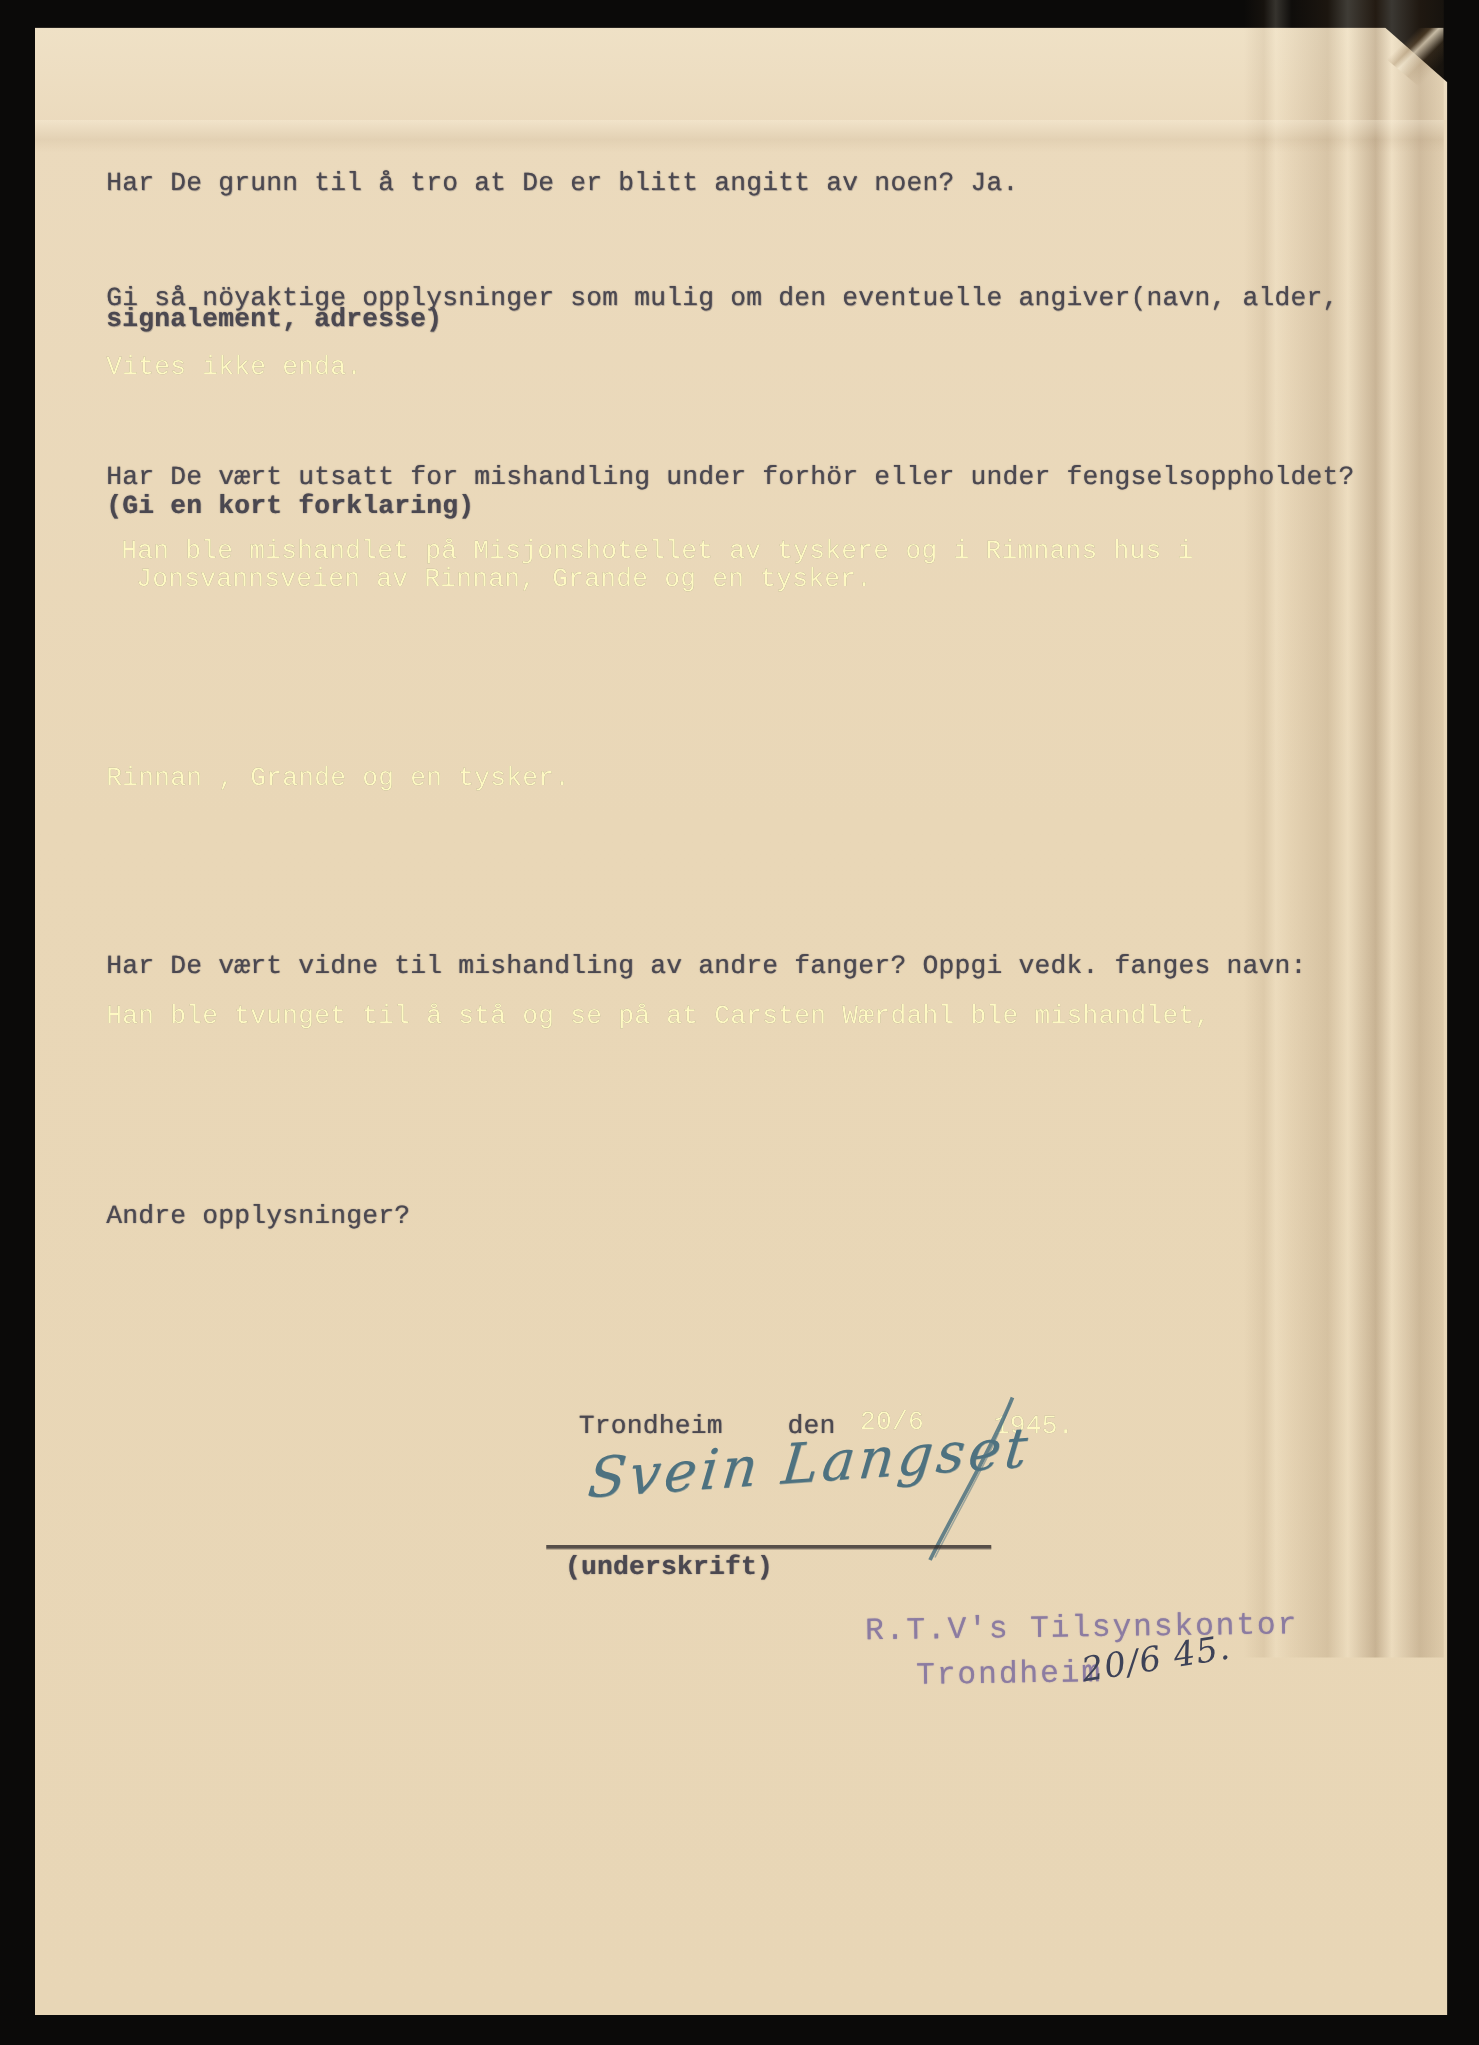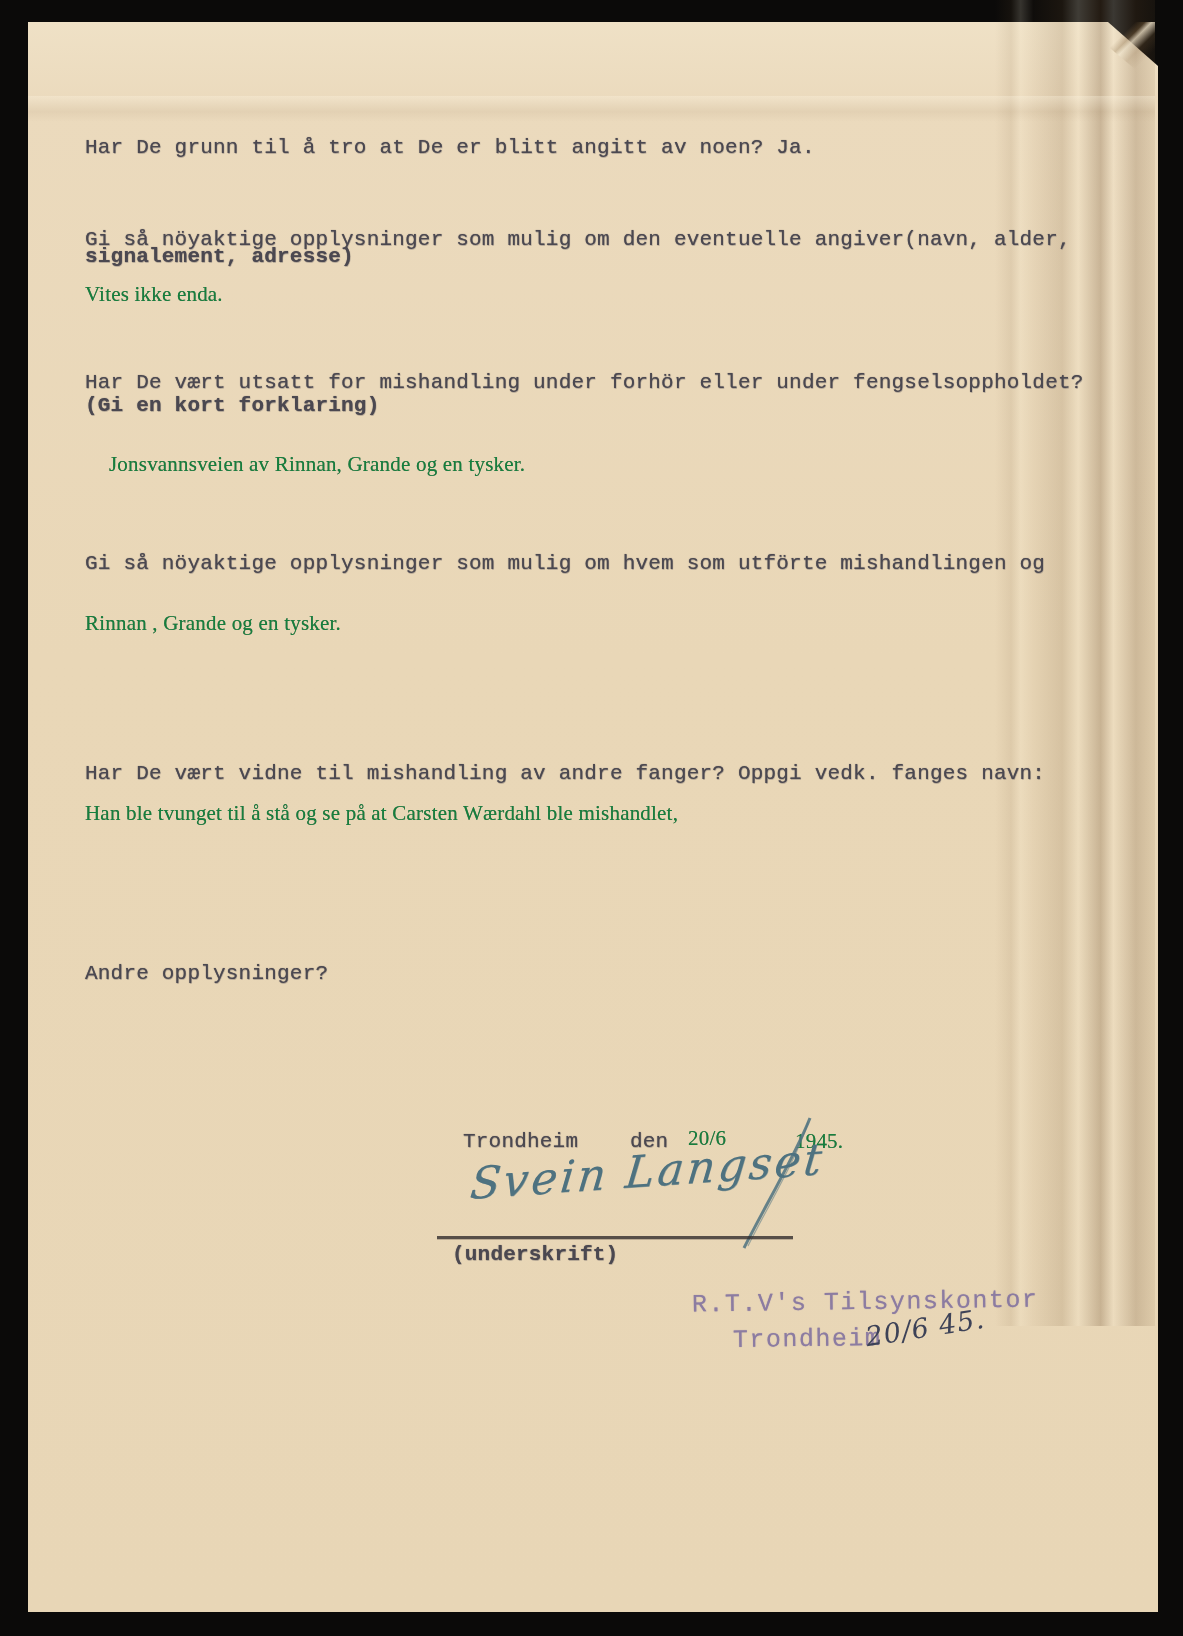--- a/index.html
+++ b/index.html
@@ -56,23 +56,22 @@
   
   .tw{
     position:absolute;white-space:pre;
     font-size:21px;line-height:23px;letter-spacing:0.2px;
   }
   .q{ 
     color:#4b4850;
     text-shadow:0 0 1px rgba(75,72,82,0.75), 0.5px 0.5px 0 rgba(75,72,82,0.25);
   }
   .a{ 
-    color:#15803d;
+    color:#fef9c3;
     text-shadow:0 0 0.5px rgba(46,44,49,0.6);
-    font-family:Liberation Serif, serif;
   }
 
   
   .sig-line{
     position:absolute;left:437px;top:1236px;width:356px;height:3px;
     background:rgba(50,45,45,0.8);
     box-shadow:0 1px 0 rgba(50,45,45,0.25);
   }
   .signature-text{
     position:absolute;left:468px;top:1158px;
@@ -112,23 +111,23 @@
   <div class="top-crease"></div>
 
   <div class="tw q" style="left:85px;top:136px;">Har De grunn til å tro at De er blitt angitt av noen? Ja.</div>
 
   <div class="tw q" style="left:85px;top:228px;">Gi så nöyaktige opplysninger som mulig om den eventuelle angiver(navn, alder,</div>
   <div class="tw q" style="left:85px;top:245px;font-weight:bold;">signalement, adresse)</div>
   <div class="tw a" style="left:85px;top:283px;">Vites ikke enda.</div>
 
   <div class="tw q" style="left:85px;top:371px;">Har De vært utsatt for mishandling under forhör eller under fengselsoppholdet?</div>
   <div class="tw q" style="left:85px;top:394px;font-weight:bold;">(Gi en kort forklaring)</div>
+  <div class="tw a" style="left:97px;top:430px;">Han ble mishandlet på Misjonshotellet av tyskere og i Rimnans hus i</div>
   <div class="tw a" style="left:97px;top:453px;margin-left:12px;">Jonsvannsveien av Rinnan, Grande og en tysker.</div>
 
-  <div class="tw q" style="left:85px;top:552px;">Gi så nöyaktige opplysninger som mulig om hvem som utförte mishandlingen og</div>
   <div class="tw a" style="left:85px;top:612px;">Rinnan , Grande og en tysker.</div>
 
   <div class="tw q" style="left:85px;top:762px;">Har De vært vidne til mishandling av andre fanger? Oppgi vedk. fanges navn:</div>
   <div class="tw a" style="left:85px;top:802px;">Han ble tvunget til å stå og se på at Carsten Wærdahl ble mishandlet,</div>
 
   <div class="tw q" style="left:85px;top:962px;">Andre opplysninger?</div>
 
   <div class="tw q" style="left:463px;top:1130px;">Trondheim</div>
   <div class="tw q" style="left:630px;top:1130px;">den</div>
   <div class="tw a" style="left:688px;top:1127px;">20/6</div>

